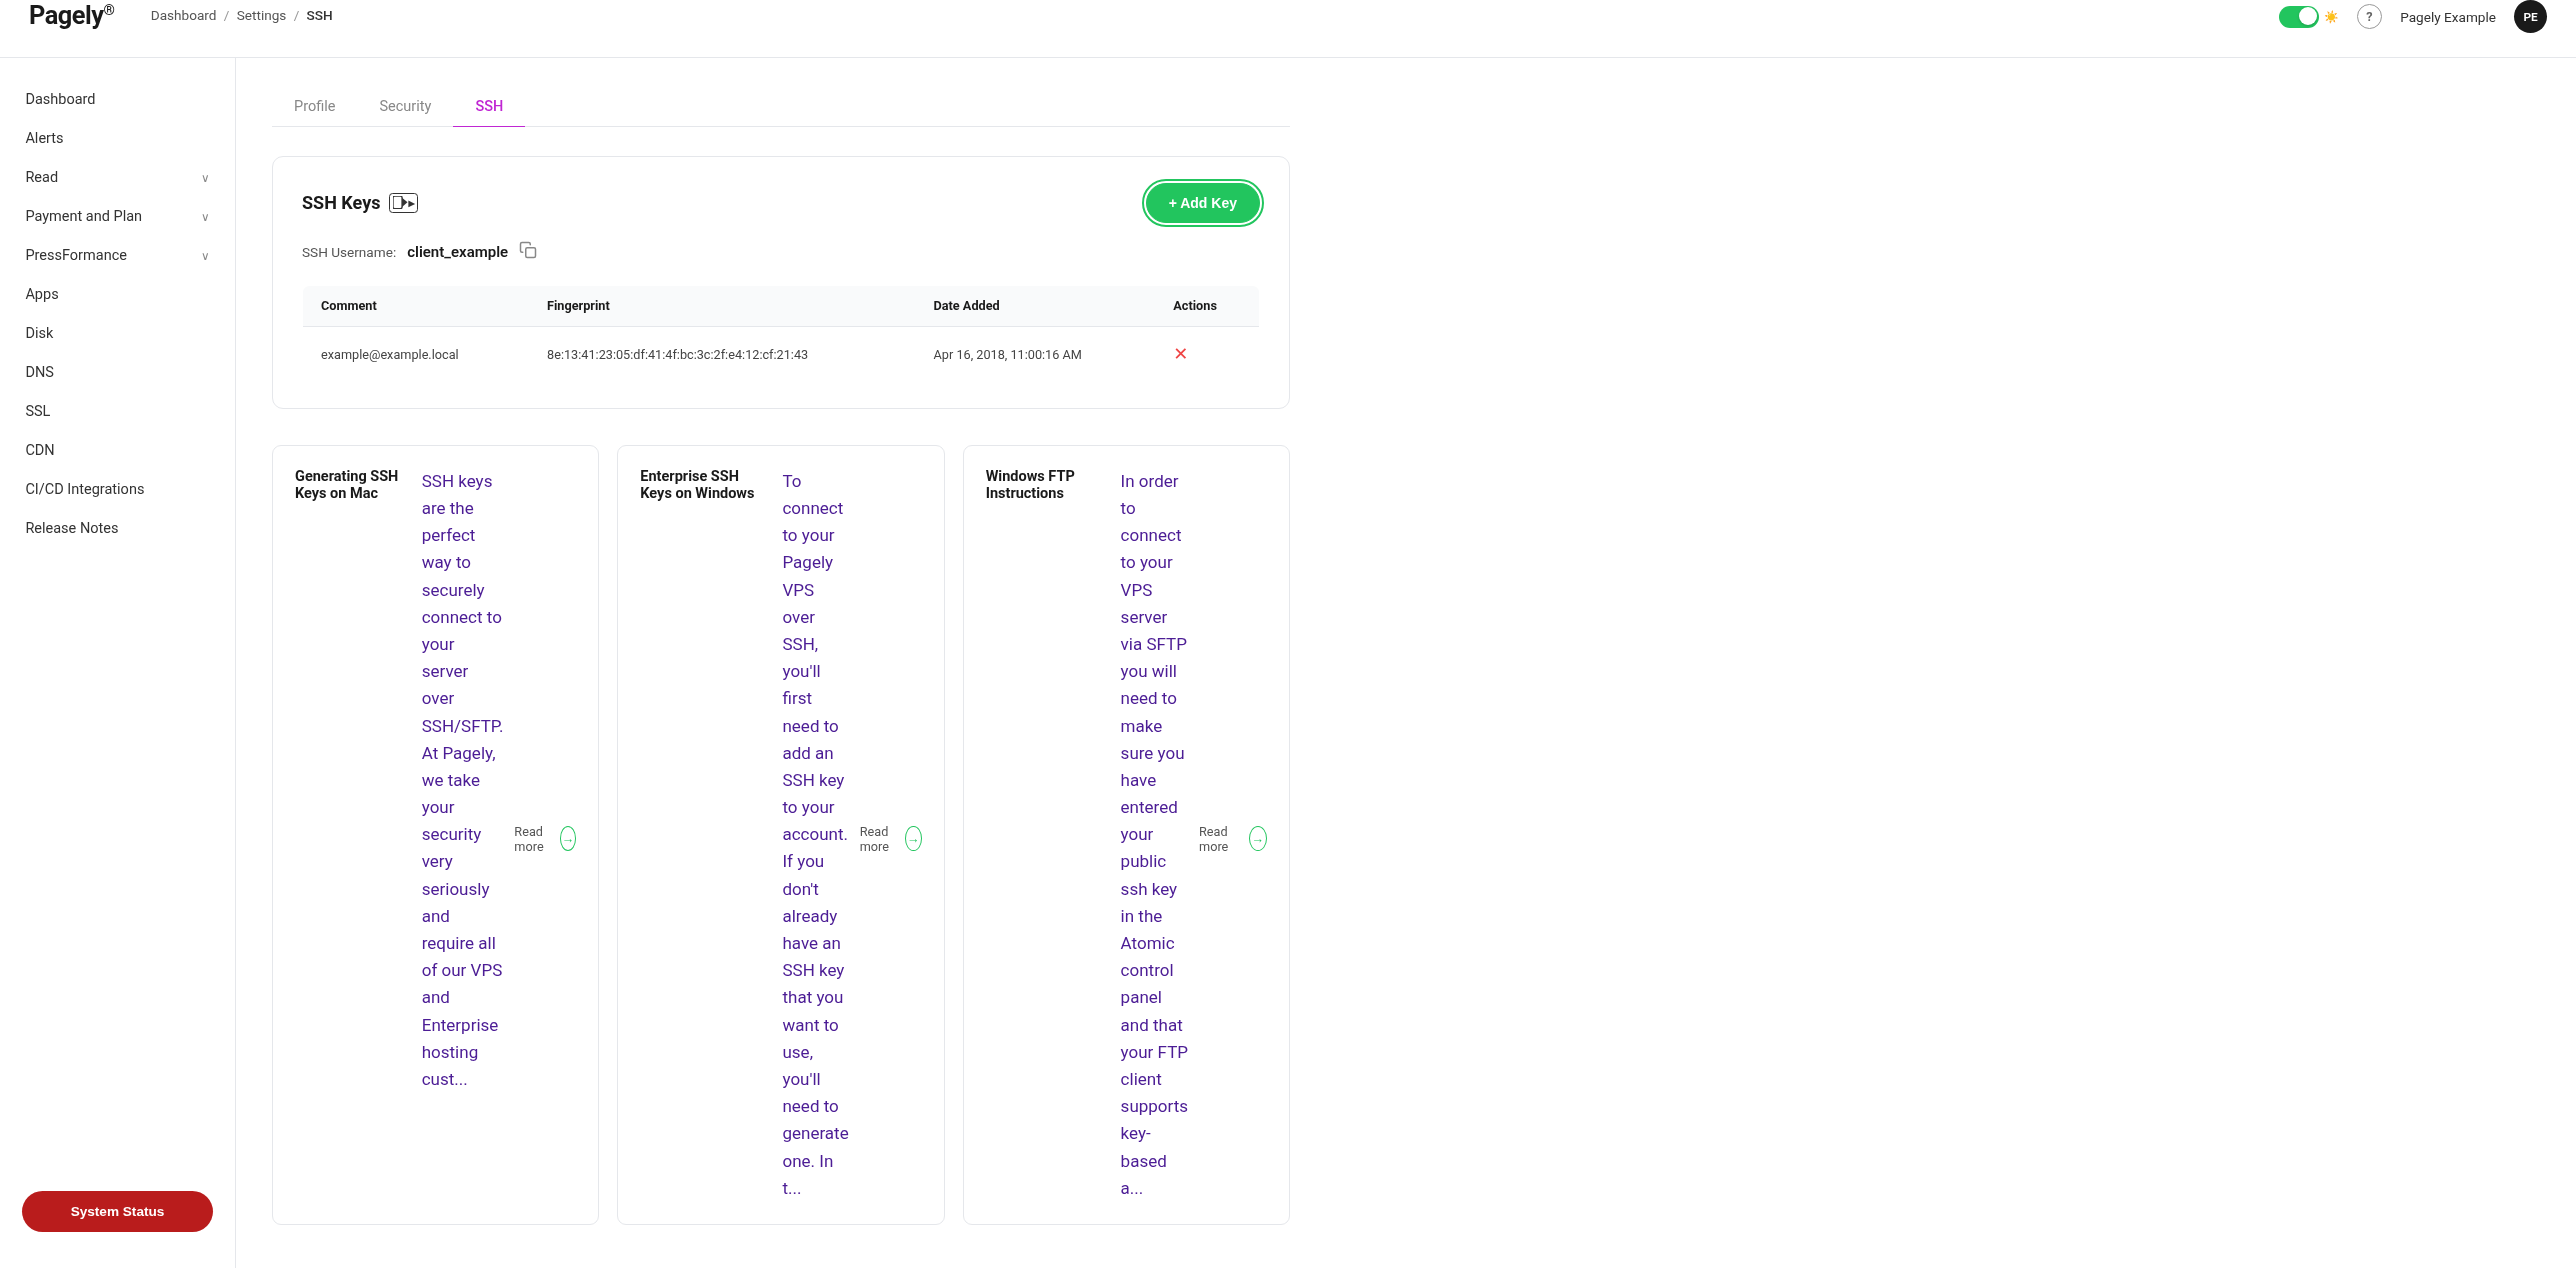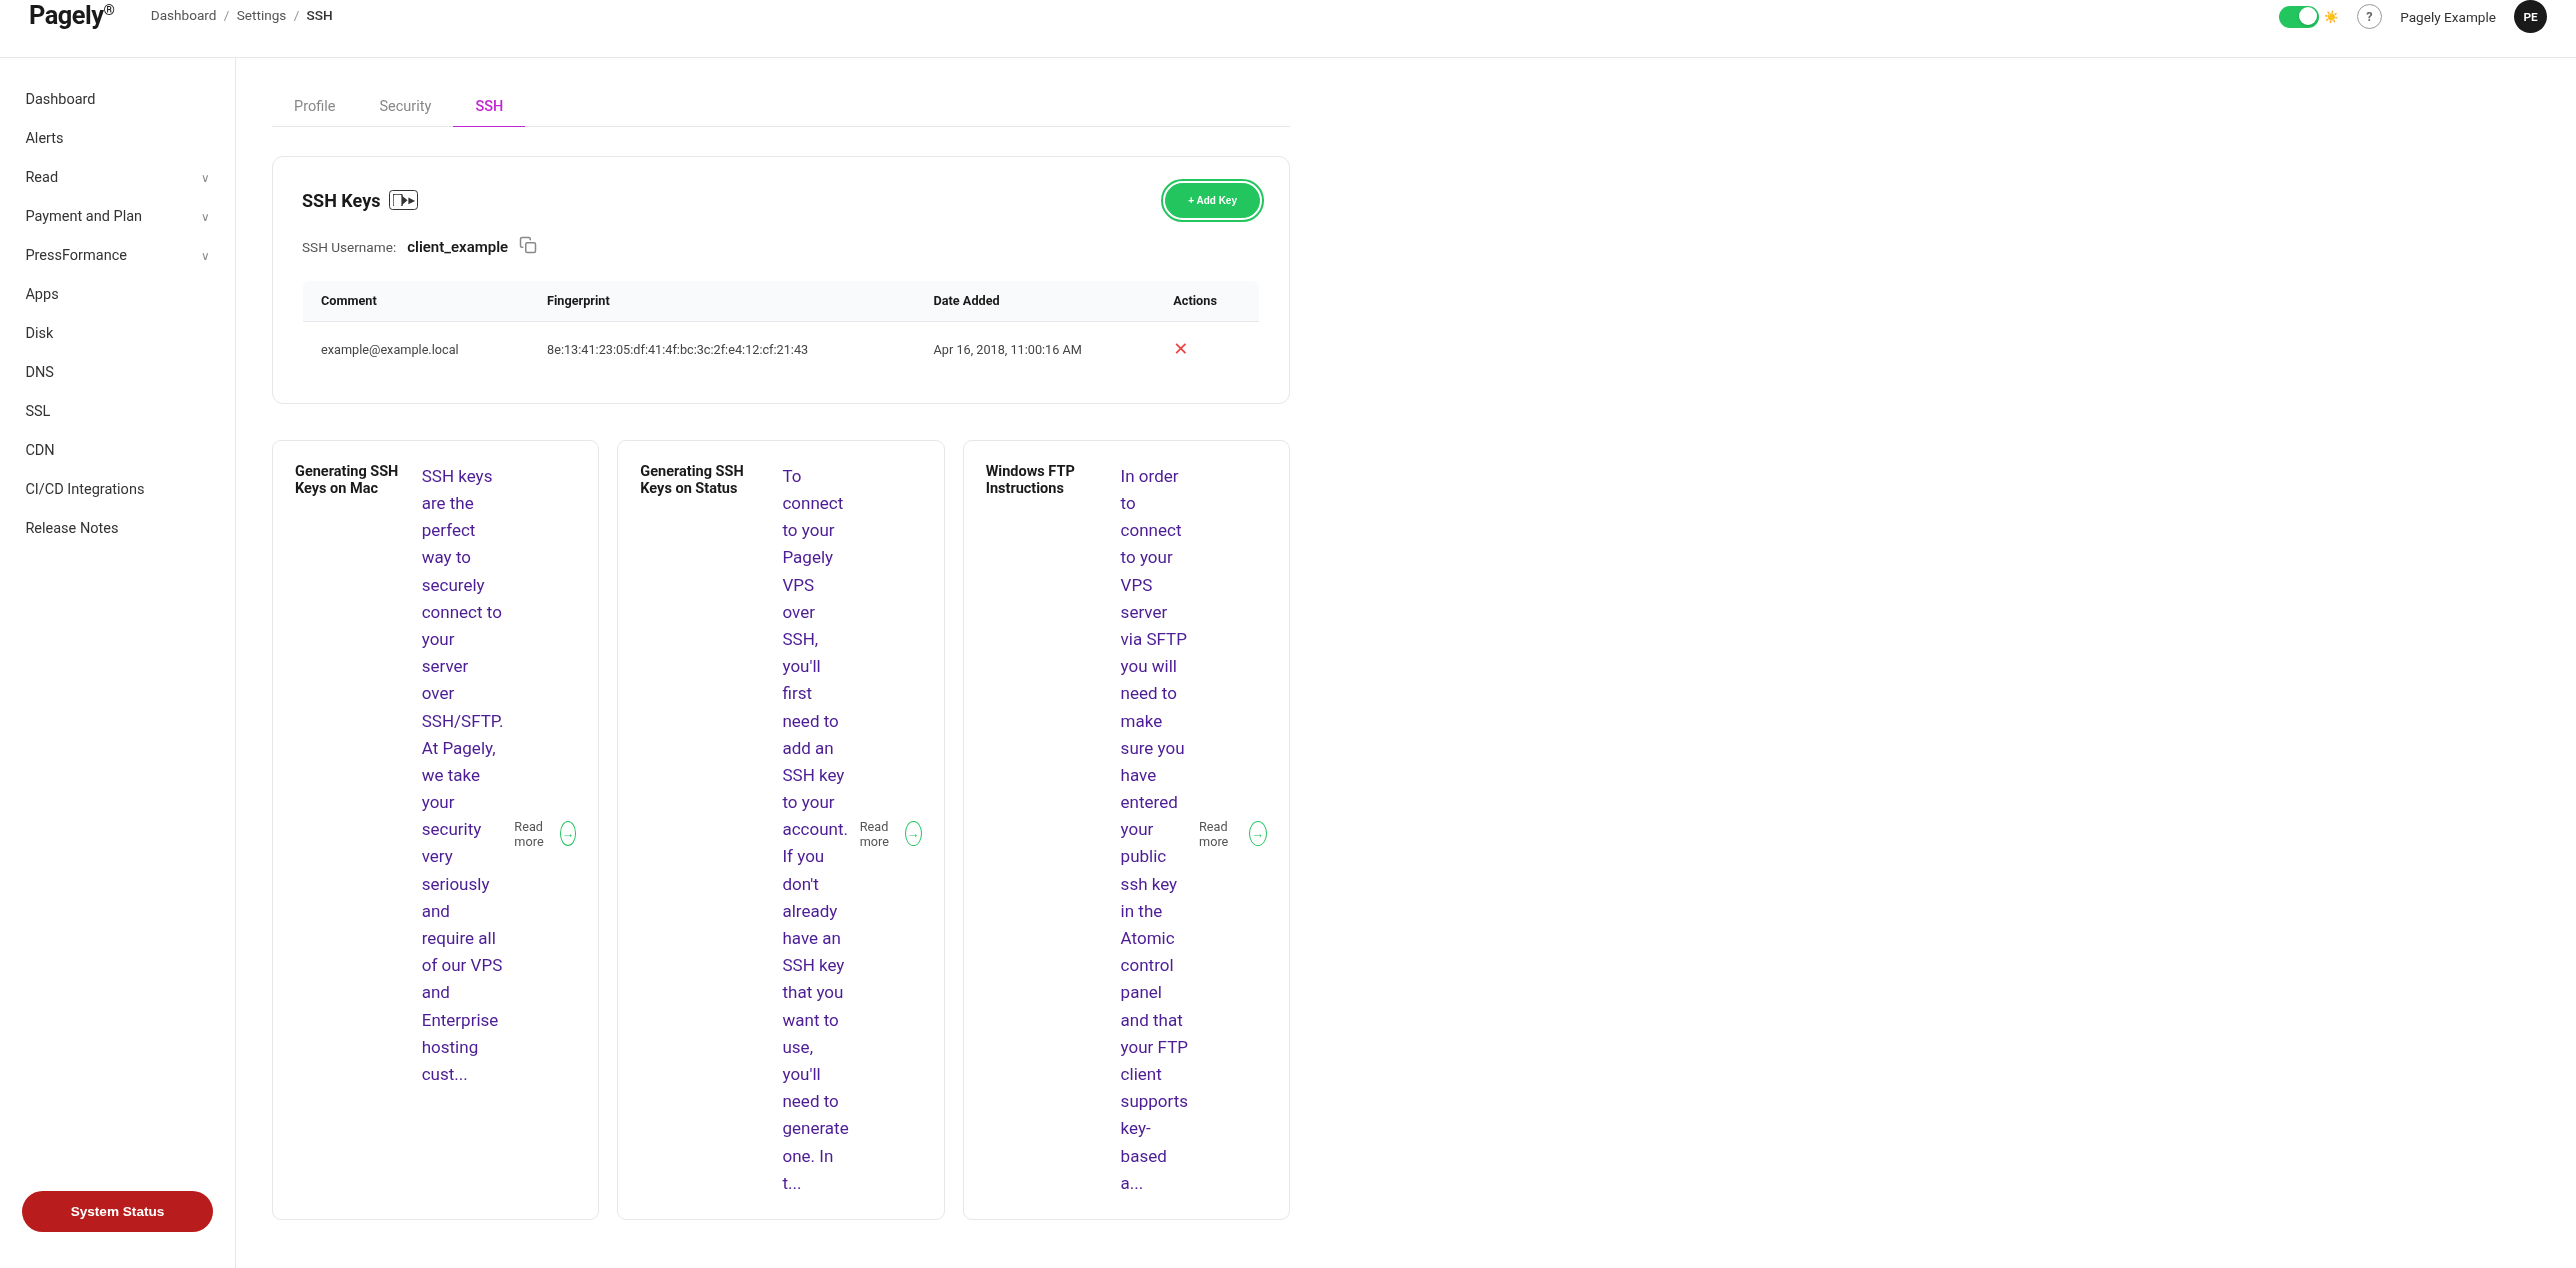--- a/index.html
+++ b/index.html
@@ -89,21 +89,21 @@
     }
     .video-icon::after {
       content: '▶'; font-size: 8.2px; margin-left: 0.9px;
     }
     .ssh-username-row { display: flex; align-items: center; gap: 11px; margin-bottom: 22px; font-size: 13.6px; color: #555; }
     .ssh-username-val { font-weight: 600; color: #1a1a1a; font-size: 15px; }
     .copy-icon { cursor: pointer; color: #888; font-size: 16.3px; }
     .add-key-btn {
       display: flex; align-items: center; gap: 7.3px;
       padding: 11px 22px; background: #22c55e; color: #fff;
-      border: 1.8px solid #22c55e; border-radius: 25.4px; font-size: 10px; font-weight: 600;
+      border: 1.8px solid #22c55e; border-radius: 25.4px; font-size: 14px; font-weight: 600;
       cursor: pointer; outline: 2.7px solid #22c55e; outline-offset: 2.7px;
     }
 
     
     .table { width: 100%; border-collapse: collapse; border: 0.9px solid #e5e7eb; border-radius: 7.3px; overflow: hidden; }
     .table th {
       background: #f9fafb; padding: 12.7px 18px; text-align: left;
       font-size: 12.7px; font-weight: 700; color: #1a1a1a; border-bottom: 0.9px solid #e5e7eb;
     }
     .table td {
@@ -265,21 +265,21 @@
           <div class="help-card">
             <div class="help-card-title">Generating SSH Keys on Mac</div>
             <div class="help-card-text">SSH keys are the perfect way to securely connect to your server over SSH/SFTP. At Pagely, we take your security very seriously and require all of our VPS and Enterprise hosting cust...</div>
             <div class="read-more">
               <span>Read more</span>
               <div class="read-more-icon">→</div>
             </div>
           </div>
 
           <div class="help-card">
-            <div class="help-card-title">Generating SSH Keys on Status</div>
+            <div class="help-card-title">Enterprise SSH Keys on Windows</div>
             <div class="help-card-text">To connect to your Pagely VPS over SSH, you'll first need to add an SSH key to your account. If you don't already have an SSH key that you want to use, you'll need to generate one. In t...</div>
             <div class="read-more">
               <span>Read more</span>
               <div class="read-more-icon">→</div>
             </div>
           </div>
 
           <div class="help-card">
             <div class="help-card-title">Windows FTP Instructions</div>
             <div class="help-card-text">In order to connect to your VPS server via SFTP you will need to make sure you have entered your public ssh key in the Atomic control panel and that your FTP client supports key-based a...</div>

